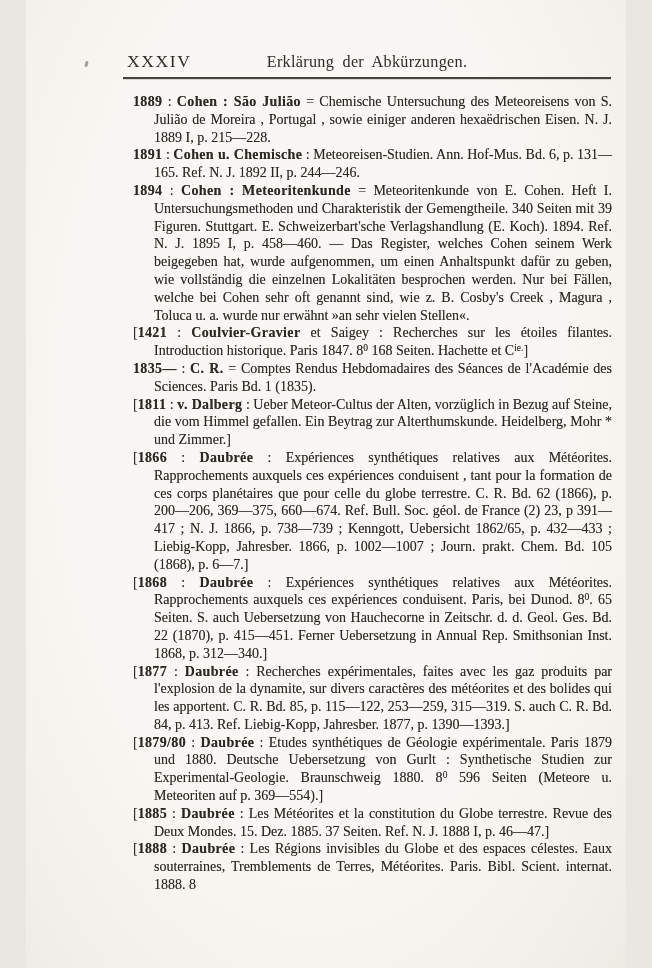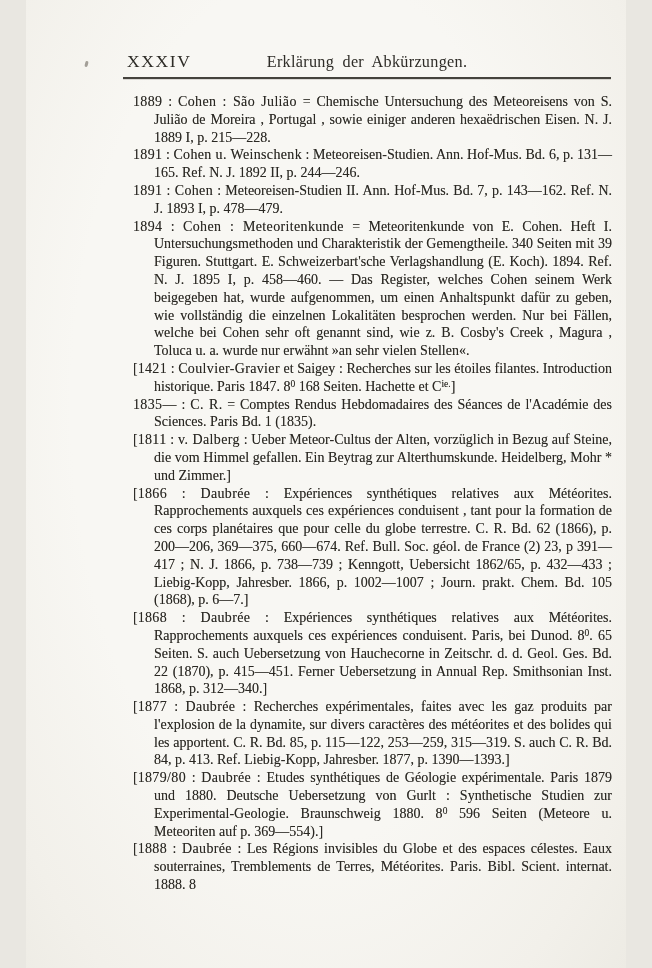--- a/index.html
+++ b/index.html
@@ -59,21 +59,21 @@
     margin: 0;
     font-size: 14px;
     line-height: 17.8px;
     text-align: justify;
     text-indent: -21px;
     padding-left: 21px;
     color: #2a2823;
     text-shadow: 0 0 0.4px rgba(42,40,35,0.45);
   }
   p.entry.continuation { text-indent: 0; }
-  .b { font-weight: normal; letter-spacing: 0.35px; }
+  .b { font-weight: bold; letter-spacing: 0.35px; }
   p.entry sup {
     font-size: 9.5px;
     line-height: 0;
     vertical-align: 4.5px;
   }
   .speck {
     position: absolute;
     left: 59px;
     top: 61px;
     width: 3px;
@@ -89,25 +89,25 @@
 
 <div class="page">
   <div class="speck"></div>
   <div class="header">
     <span class="pagenum">XXXIV</span>
     <span class="title">Erklärung der Abkürzungen.</span>
   </div>
   <div class="rule"></div>
   <div class="body-text">
       <p class="entry"><span class="b">1889</span><span> : </span><span class="b">Cohen : São Julião</span><span> = Chemische Untersuchung des Meteoreisens von S. Julião de Moreira , Portugal , sowie einiger anderen hexaëdrischen Eisen. N. J. 1889 I, p. 215—228.</span></p>
-      <p class="entry"><span class="b">1891</span><span> : </span><span class="b">Cohen u. Weinschenk</span><span> : Meteoreisen-Studien. Ann. Hof-Mus. Bd. 6, p. 131—165. Ref. N. J. 1892 II, p. 244—246.</span></p>
-      <p class="entry"><span class="b">1891</span><span> : </span><span class="b">Cohen</span><span> : Meteoreisen-Studien II. Ann. Hof-Mus. Bd. 7, p. 143—162. Ref. N. J. 1893 I, p. 478—479.</span></p>
+      <p class="entry"><span class="b">1891</span><span> : </span><span class="b">Cohen u. Chemische</span><span> : Meteoreisen-Studien. Ann. Hof-Mus. Bd. 6, p. 131—165. Ref. N. J. 1892 II, p. 244—246.</span></p>
       <p class="entry"><span class="b">1894</span><span> : </span><span class="b">Cohen : Meteoritenkunde</span><span> = Meteoritenkunde von E. Cohen. Heft I. Untersuchungsmethoden und Charakteristik der Gemengtheile. 340 Seiten mit 39 Figuren. Stuttgart. E. Schweizerbart'sche Verlagshandlung (E. Koch). 1894. Ref. N. J. 1895 I, p. 458—460. — Das Register, welches Cohen seinem Werk beigegeben hat, wurde aufgenommen, um einen Anhaltspunkt dafür zu geben, wie vollständig die einzelnen Lokalitäten besprochen werden. Nur bei Fällen, welche bei Cohen sehr oft genannt sind, wie z. B. Cosby's Creek , Magura , Toluca u. a. wurde nur erwähnt »an sehr vielen Stellen«.</span></p>
       <p class="entry"><span>[</span><span class="b">1421</span><span> : </span><span class="b">Coulvier-Gravier</span><span> et Saigey : Recherches sur les étoiles filantes. Introduction historique. Paris 1847. 8</span><sup>0</sup><span> 168 Seiten. Hachette et C</span><sup>ie.</sup><span>]</span></p>
       <p class="entry"><span class="b">1835—</span><span> : </span><span class="b">C. R.</span><span> = Comptes Rendus Hebdomadaires des Séances de l'Académie des Sciences. Paris Bd. 1 (1835).</span></p>
       <p class="entry"><span>[</span><span class="b">1811</span><span> : </span><span class="b">v. Dalberg</span><span> : Ueber Meteor-Cultus der Alten, vorzüglich in Bezug auf Steine, die vom Himmel gefallen. Ein Beytrag zur Alterthumskunde. Heidelberg, Mohr * und Zimmer.]</span></p>
       <p class="entry"><span>[</span><span class="b">1866</span><span> : </span><span class="b">Daubrée</span><span> : Expériences synthétiques relatives aux Météorites. Rapprochements auxquels ces expériences conduisent , tant pour la formation de ces corps planétaires que pour celle du globe terrestre. C. R. Bd. 62 (1866), p. 200—206, 369—375, 660—674. Ref. Bull. Soc. géol. de France (2) 23, p 391—417 ; N. J. 1866, p. 738—739 ; Kenngott, Uebersicht 1862/65, p. 432—433 ; Liebig-Kopp, Jahresber. 1866, p. 1002—1007 ; Journ. prakt. Chem. Bd. 105 (1868), p. 6—7.]</span></p>
       <p class="entry"><span>[</span><span class="b">1868</span><span> : </span><span class="b">Daubrée</span><span> : Expériences synthétiques relatives aux Météorites. Rapprochements auxquels ces expériences conduisent. Paris, bei Dunod. 8</span><sup>0</sup><span>. 65 Seiten. S. auch Uebersetzung von Hauchecorne in Zeitschr. d. d. Geol. Ges. Bd. 22 (1870), p. 415—451. Ferner Uebersetzung in Annual Rep. Smithsonian Inst. 1868, p. 312—340.]</span></p>
       <p class="entry"><span>[</span><span class="b">1877</span><span> : </span><span class="b">Daubrée</span><span> : Recherches expérimentales, faites avec les gaz produits par l'explosion de la dynamite, sur divers caractères des météorites et des bolides qui les apportent. C. R. Bd. 85, p. 115—122, 253—259, 315—319. S. auch C. R. Bd. 84, p. 413. Ref. Liebig-Kopp, Jahresber. 1877, p. 1390—1393.]</span></p>
       <p class="entry"><span>[</span><span class="b">1879/80</span><span> : </span><span class="b">Daubrée</span><span> : Etudes synthétiques de Géologie expérimentale. Paris 1879 und 1880. Deutsche Uebersetzung von Gurlt : Synthetische Studien zur Experimental-Geologie. Braunschweig 1880. 8</span><sup>0</sup><span> 596 Seiten (Meteore u. Meteoriten auf p. 369—554).]</span></p>
+      <p class="entry"><span>[</span><span class="b">1885</span><span> : </span><span class="b">Daubrée</span><span> : Les Météorites et la constitution du Globe terrestre. Revue des Deux Mondes. 15. Dez. 1885. 37 Seiten. Ref. N. J. 1888 I, p. 46—47.]</span></p>
       <p class="entry"><span>[</span><span class="b">1888</span><span> : </span><span class="b">Daubrée</span><span> : Les Régions invisibles du Globe et des espaces célestes. Eaux souterraines, Tremblements de Terres, Météorites. Paris. Bibl. Scient. internat. 1888. 8</span></p>
     </div>
 </div>
 
 </body></html>

